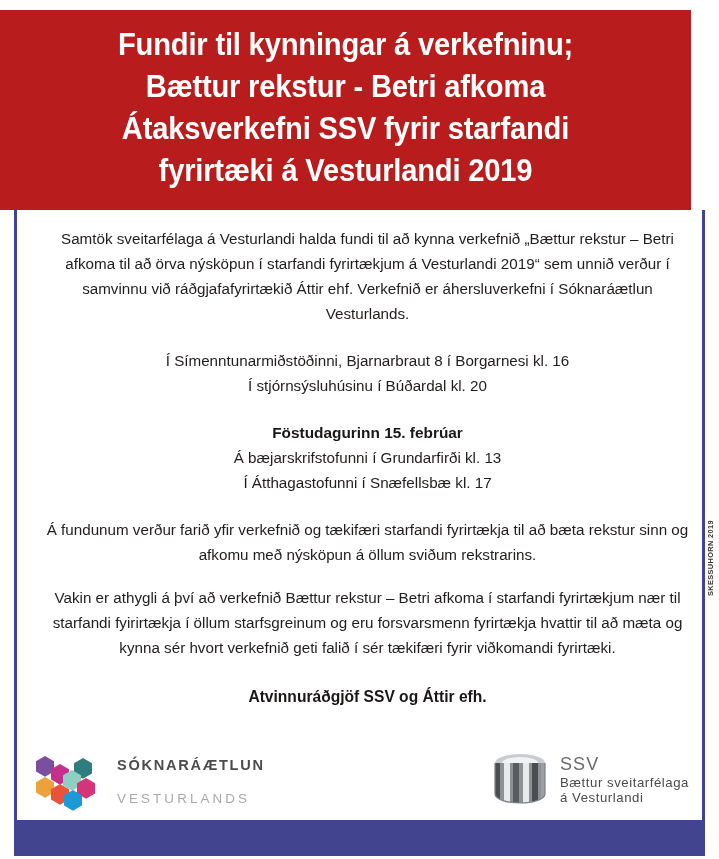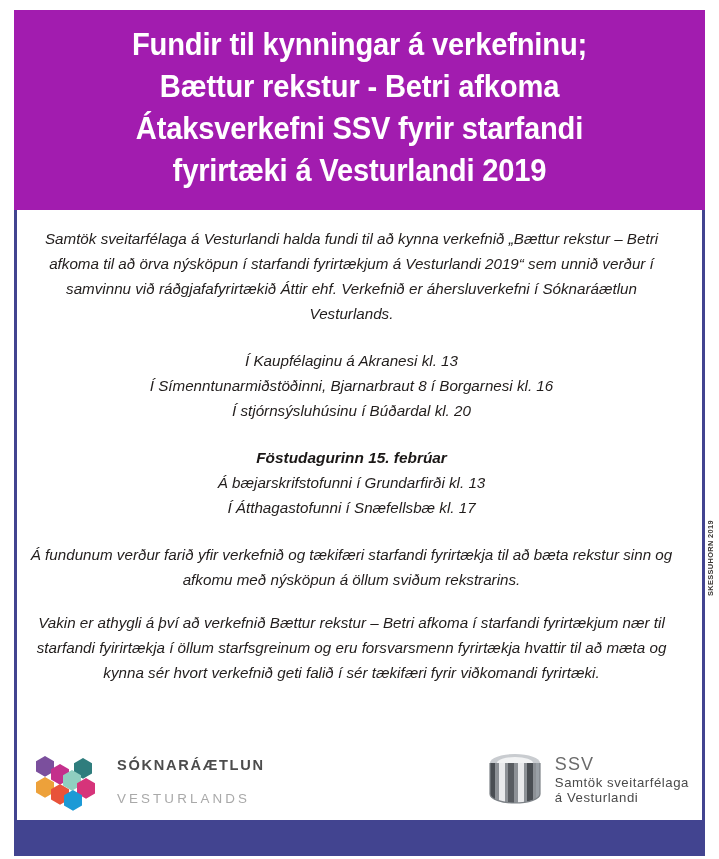--- a/index.html
+++ b/index.html
@@ -15,25 +15,25 @@
     width: 719px;
     height: 859px;
     background: #ffffff;
     overflow: hidden;
     box-sizing: border-box;
   }
 
   
   .header-band {
     position: absolute;
-    left: 14px;
+    left: 0;
     top: 10px;
     width: 691px;
     height: 200px;
-    background: #a21caf;
+    background: #b91c1c;
     box-sizing: border-box;
   }
   .header-inner {
     position: absolute;
     left: 0;
     right: 0;
     top: 14px;
     text-align: center;
     padding: 0 18px;
     box-sizing: border-box;
@@ -69,26 +69,25 @@
     left: 14px;
     top: 820px;
     width: 691px;
     height: 36px;
     background: #424490;
   }
 
   
   .content {
     position: absolute;
-    left: 12px;
+    left: 28px;
     top: 212px;
     width: 679px;
     text-align: center;
     color: #211d1c;
-    font-style: italic;
   }
   .para {
     font-size: 15.2px;
     line-height: 25px;
     margin: 0;
     padding: 0 14px;
     color: #211d1c;
   }
   .para.intro { padding-top: 14px; }
   .spacer-sm { height: 18px; }
@@ -220,21 +219,20 @@
 
   <div class="footer-band"></div>
 
   <div class="content">
 
     <p class="para intro">Samtök sveitarfélaga á Vesturlandi halda fundi til að kynna verkefnið „Bættur rekstur – Betri afkoma til að örva nýsköpun í starfandi fyrirtækjum á Vesturlandi 2019“ sem unnið verður í samvinnu við ráðgjafafyrirtækið Áttir ehf. Verkefnið er áhersluverkefni í Sóknaráætlun Vesturlands.</p>
 
     <div class="spacer-md"></div>
 
     <div>
-      <p class="date-item">Í Kaupfélaginu á Akranesi kl. 13</p>
       <p class="date-item">Í Símenntunarmiðstöðinni, Bjarnarbraut 8 í Borgarnesi kl. 16</p>
       <p class="date-item">Í stjórnsýsluhúsinu í Búðardal kl. 20</p>
     </div>
 
     <div class="spacer-md"></div>
 
     <div>
       <p class="date-heading">Föstudagurinn 15. febrúar</p>
       <p class="date-item">Á bæjarskrifstofunni í Grundarfirði kl. 13</p>
       <p class="date-item">Í Átthagastofunni í Snæfellsbæ kl. 17</p>
@@ -243,20 +241,21 @@
     <div class="spacer-md"></div>
 
     <p class="para">Á fundunum verður farið yfir verkefnið og tækifæri starfandi fyrirtækja til að bæta rekstur sinn og afkomu með  nýsköpun á öllum sviðum rekstrarins.</p>
 
     <div class="spacer-sm"></div>
 
     <p class="para">Vakin er athygli á því að verkefnið Bættur rekstur – Betri afkoma í starfandi fyrirtækjum nær til starfandi fyirirtækja í öllum starfsgreinum og eru forsvarsmenn fyrirtækja hvattir til að mæta og kynna sér hvort verkefnið geti falið í sér tækifæri fyrir viðkomandi fyrirtæki.</p>
 
     <div class="spacer-lg"></div>
 
+    <p class="signature">Atvinnuráðgjöf SSV og Áttir efh.</p>
   </div>
 
   <div class="vertical-credit">SKESSUHORN 2019</div>
 
   <div class="logos">
 
     <div class="logo-left">
       <div class="hexgrid">
           <div class="hex" style="background: rgb(123, 79, 157); left: 0px; top: 0px;"></div>
           <div class="hex" style="background: rgb(196, 48, 140); left: 15px; top: 8px;"></div>
@@ -290,20 +289,20 @@
             <rect x="20" y="6" width="6" height="45" fill="#585c61"></rect>
             <rect x="30" y="6" width="6" height="45" fill="#e9eaec"></rect>
             <rect x="39" y="6" width="6" height="45" fill="#4a4e53"></rect>
             <rect x="48" y="6" width="5" height="45" fill="#9aa0a6"></rect>
           </g>
           <path d="M2,9 L2,40 A25,9 0 0 0 52,40 L52,9" fill="none" stroke="#7d8287" stroke-width="1.2"></path>
         </svg>
       </div>
       <div class="ssv-text">
         <div class="ssv-title">SSV</div>
-        <div class="ssv-sub">Samtök sveitarfélaga</div>
+        <div class="ssv-sub">Bættur sveitarfélaga</div>
         <div class="ssv-sub">á Vesturlandi</div>
       </div>
     </div>
 
   </div>
 
 </div>
 
 </body></html>

